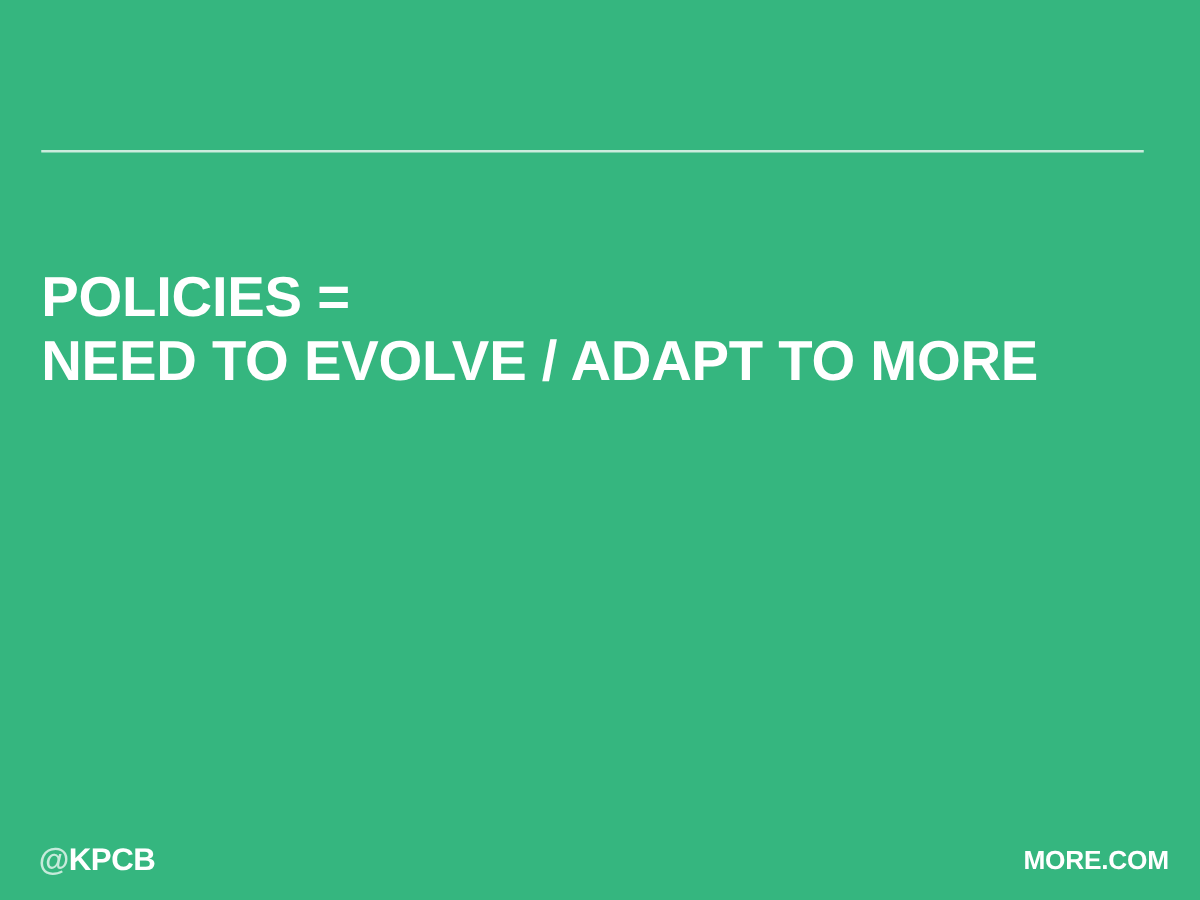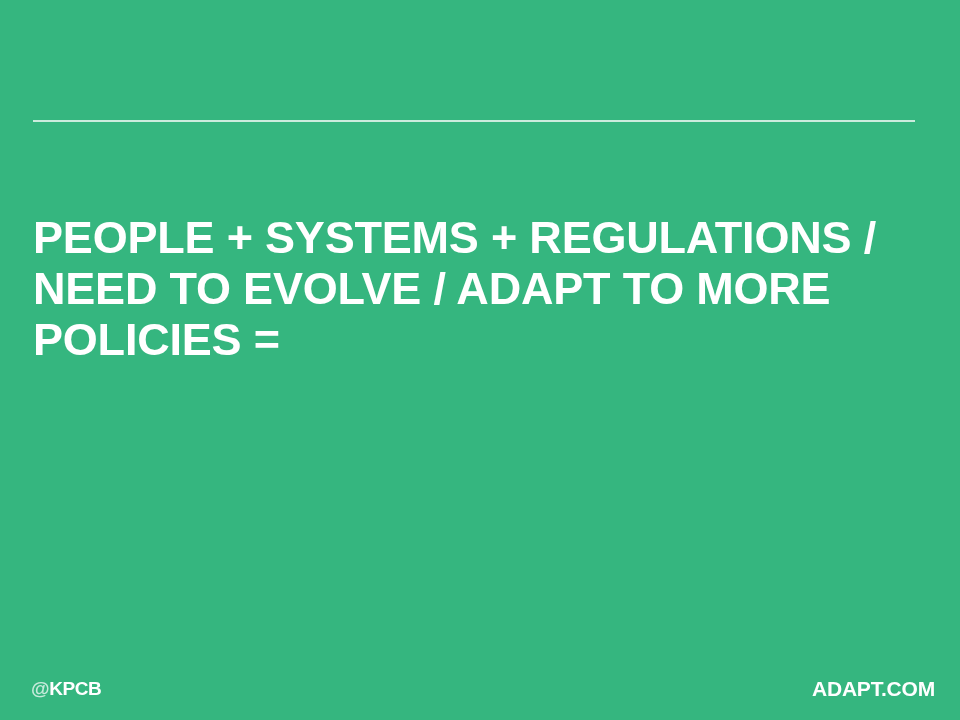--- a/index.html
+++ b/index.html
@@ -58,21 +58,21 @@
   }
 
   
   .footer-left {
     position: absolute;
     left: 31px;
     bottom: 20px;
     color: #ffffff;
     font-family: "Liberation Sans", sans-serif;
     font-weight: bold;
-    font-size: 19px;
+    font-size: 25px;
     line-height: 23px;
     letter-spacing: -0.4px;
     white-space: nowrap;
   }
   .footer-left .at-glyph {
     opacity: 0.72;
   }
 
   .footer-right {
     position: absolute;
@@ -89,22 +89,21 @@
   }
 </style>
 </head>
 <body>
 
 <div class="slide">
 
   <div class="divider"></div>
 
   <div class="headline">
-    <span class="line">PEOPLE + SYSTEMS + REGULATIONS /</span>
+    <span class="line">POLICIES =</span>
     <span class="line">NEED TO EVOLVE / ADAPT TO MORE</span>
-    <span class="line">POLICIES =</span>
   </div>
 
   <div class="footer-left"><span class="at-glyph">@</span><span>KPCB</span></div>
 
-  <div class="footer-right">ADAPT.COM</div>
+  <div class="footer-right">MORE.COM</div>
 
 </div>
 
 </body></html>

